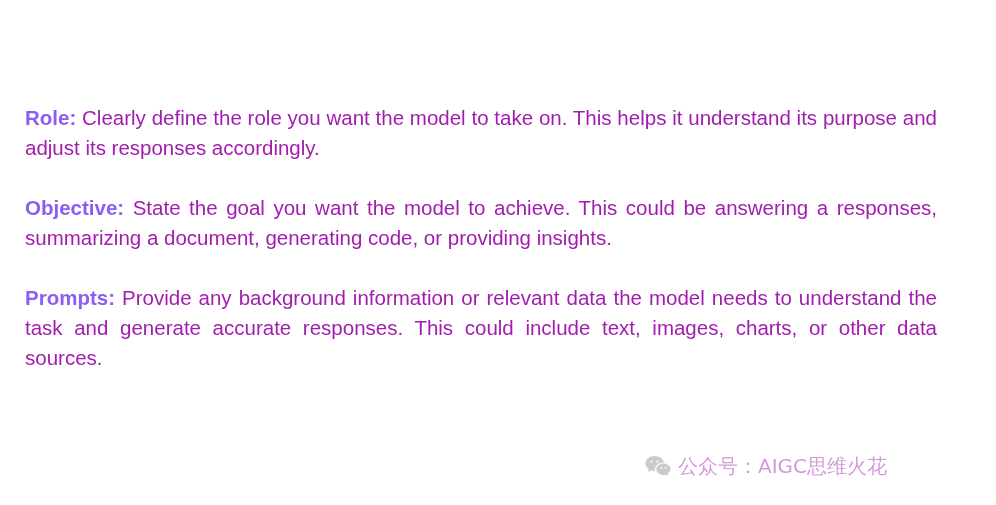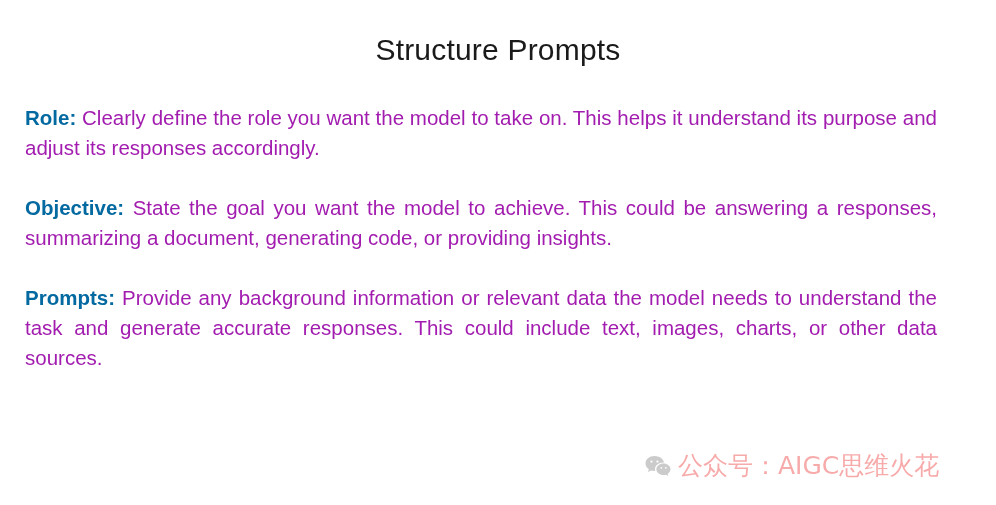--- a/index.html
+++ b/index.html
@@ -54,21 +54,21 @@
     -webkit-hyphens: none;
     hyphens: none;
   }
 
   .prompt-block:last-of-type {
     margin-bottom: 0;
   }
 
   .prompt-block .label {
     font-weight: bold;
-    color: #0369a1;
+    color: #8b5cf6;
     margin-top: 45px;
   }
 
   .prompt-block .body {
     color: #a21caf;
   }
 
   
 
   .watermark {
@@ -84,33 +84,32 @@
   }
 
   .watermark .wechat-icon {
     display: block;
     width: 26px;
     height: 22px;
     flex: 0 0 auto;
   }
 
   .watermark .wm-text {
-    font-size: 25px;
+    font-size: 20px;
     line-height: 28px;
-    color: #ef4444;
+    color: #a21caf;
     font-family: "DejaVu Sans", sans-serif;
     white-space: nowrap;
   }
 </style>
 </head>
 <body>
 
 <div class="slide">
 
-  <div class="page-title">Structure Prompts</div>
 
   <div class="content">
 
     <p class="prompt-block">
       <span class="label">Role:</span><span class="body"> Clearly define the role you want the model to take on. This helps it understand its purpose and adjust its responses accordingly.</span>
     </p>
 
     <p class="prompt-block">
       <span class="label">Objective:</span><span class="body"> State the goal you want the model to achieve. This could be answering a responses, summarizing a document, generating code, or providing insights.</span>
     </p>

